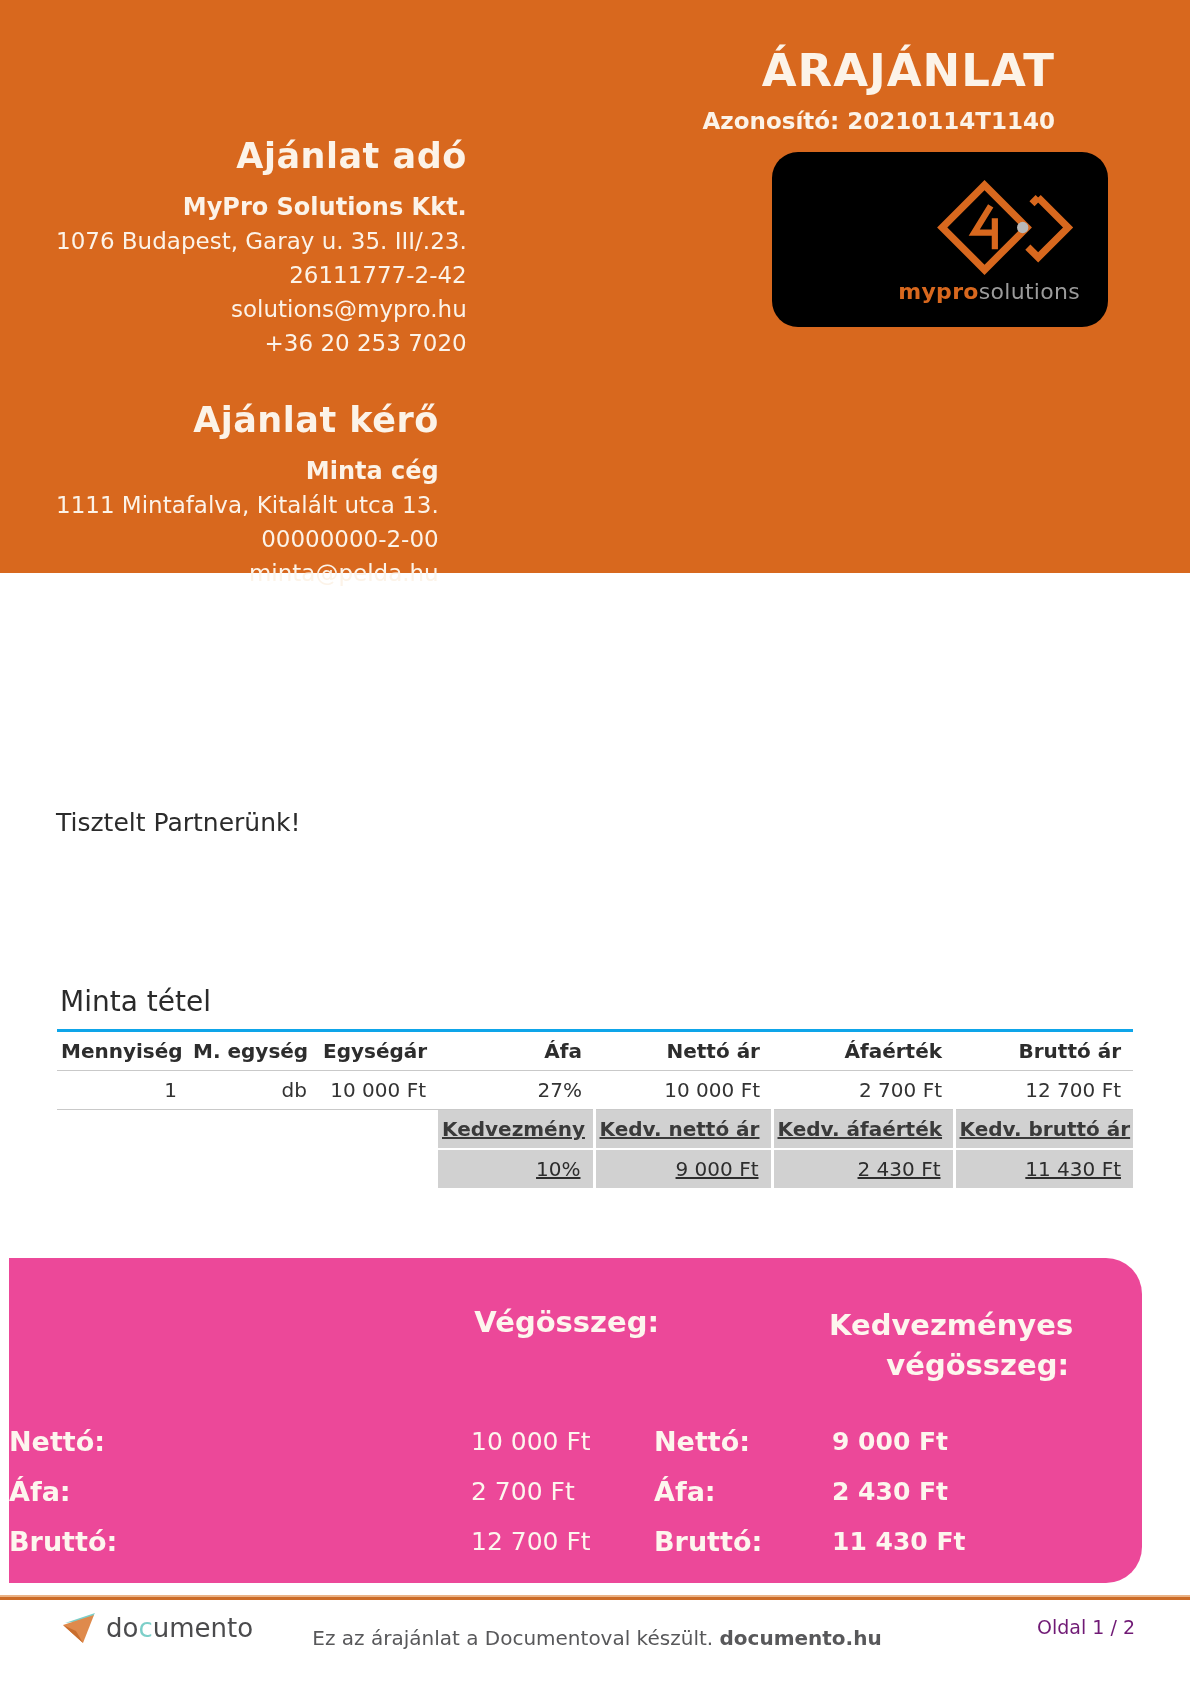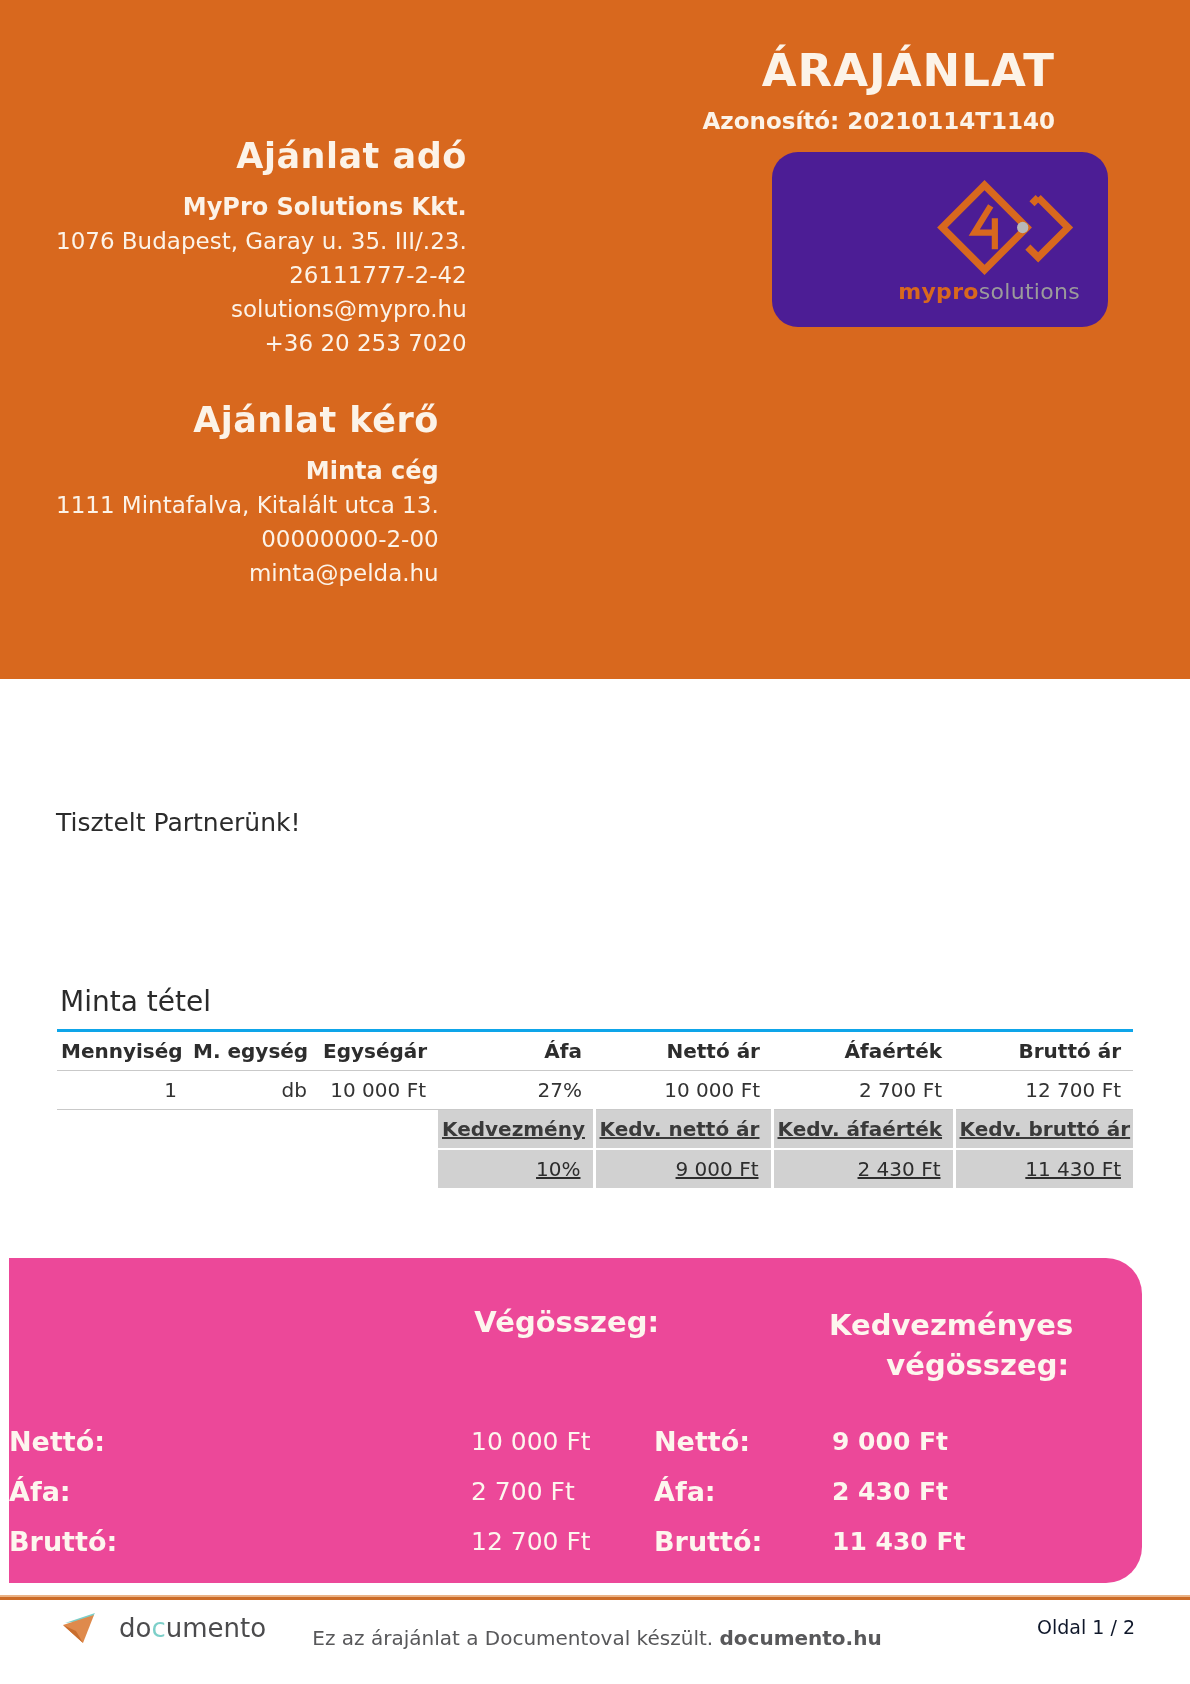--- a/index.html
+++ b/index.html
@@ -1,33 +1,33 @@
 <!DOCTYPE html>
 <html><head>
 <meta charset="utf-8">
 <style>
   * { margin:0; padding:0; box-sizing:border-box; }
   html,body { background:#ffffff; }
   body { font-family:"DejaVu Sans","Liberation Sans",sans-serif; color:#2d2d2d; }
   .page { position:relative; width:1190px; height:1684px; background:#ffffff; overflow:hidden; }
 
   
-  .hdr { position:absolute; left:0; top:0; width:1190px; height:679px; background:#d8681e; color:#fcf3e8;padding-left:44px; }
+  .hdr { position:absolute; left:0; top:0; width:1190px; height:573px; background:#d8681e; color:#fcf3e8;padding-left:44px; }
   .quote-title { position:absolute; right:135px; top:44px; font-size:45px; font-weight:600; letter-spacing:1px; }
   .quote-id { position:absolute; right:135px; top:108px; font-size:23px; font-weight:700; }
 
   .party { position:absolute; left:56px;text-align:right; }
   .party.issuer { top:136px; }
   .party.client { top:400px; }
   .party h2 { font-size:35px; font-weight:600; margin-bottom:14px; letter-spacing:.5px; }
   .party .pname { font-size:24px; font-weight:700; line-height:34px; }
   .party .pline { font-size:23px; font-weight:400; line-height:34px; }
 
   .logo-card { position:absolute; left:772px; top:152px; width:336px; height:175px;
-               background:#4c1d95; border-radius:26px; display:flex; flex-direction:column;
+               background:#000000; border-radius:26px; display:flex; flex-direction:column;
                align-items:flex-end; justify-content:center; padding:14px 28px 10px 0; }
   .logo-word { font-size:22px; margin-top:2px; letter-spacing:.3px; }
   .logo-word .lw1 { color:#d8681e; font-weight:700; }
   .logo-word .lw2 { color:#9b9b9b; font-weight:400; }
 
   
   .greet1 { position:absolute; left:56px; top:808px; font-size:25px; color:#2b2b2b; }
   .greet2 { position:absolute; left:56px; top:856px; font-size:23px; color:#2b2b2b; }
   .item-title { position:absolute; left:60px; top:985px; font-size:28px; color:#2b2b2b; }
 
@@ -48,26 +48,26 @@
   .sum-grid { position:absolute; top:158px; left:0; width:1060px; display:grid;
               grid-template-columns:462px 183px 178px 237px; grid-auto-rows:50px; align-items:center; }
   .sum-grid > div { text-align:left; }
   .sum-label { font-size:27px; font-weight:700; }
   .sum-val { font-size:25px; font-weight:400; }
   .sum-val-b { font-size:25px; font-weight:700; }
 
   
   .foot-rule { position:absolute; left:0; top:1595px; width:1190px; height:5px;
                background:linear-gradient(to bottom,#eab285 0,#eab285 40%,#cc6c28 40%,#cc6c28 100%); }
-  .doc-logo { position:absolute; left:60px; top:1610px; display:flex; align-items:center; gap:21px; }
+  .doc-logo { position:absolute; left:60px; top:1610px; display:flex; align-items:center; gap:8px; }
   .doc-word { font-size:26px; color:#4b4b4d; }
   .doc-word .c-teal { color:#7ccfc9; }
   .foot-note { position:absolute; left:2px; top:1626px; width:1190px; text-align:center; font-size:20px; color:#58585a; }
   .foot-note b { font-weight:700; }
-  .foot-page { position:absolute; right:55px; top:1616px; font-size:19px; color:#0f172a; }
+  .foot-page { position:absolute; right:55px; top:1616px; font-size:19px; color:#701a75; }
 </style>
 </head>
 <body>
 
 <div class="page">
 
   <div class="hdr">
     <div class="quote-title">ÁRAJÁNLAT</div>
     <div class="quote-id">Azonosító: 20210114T1140</div>
 

